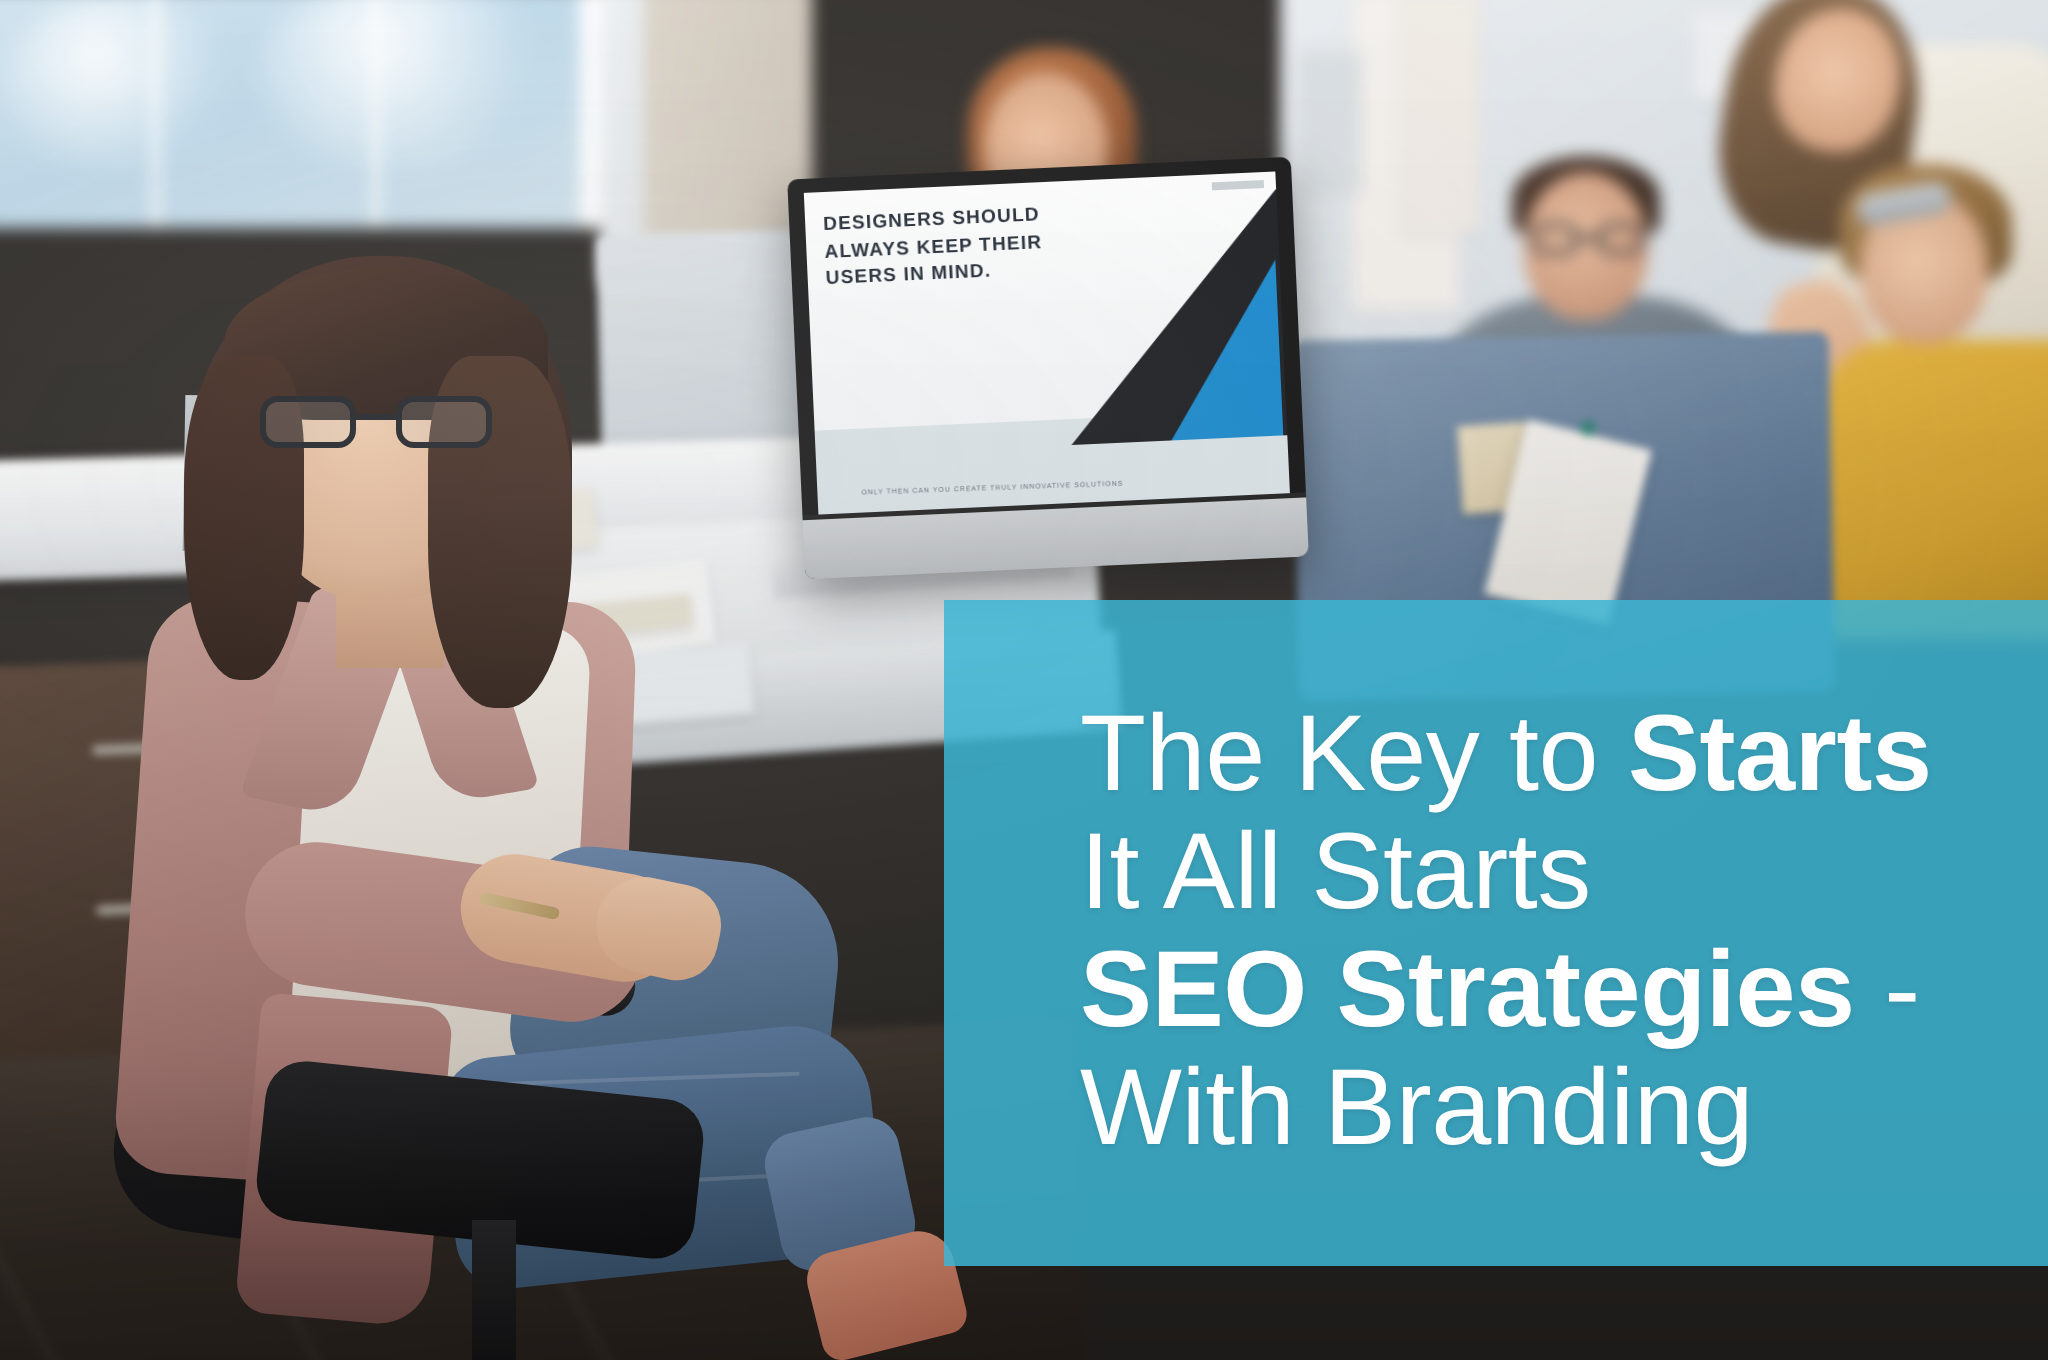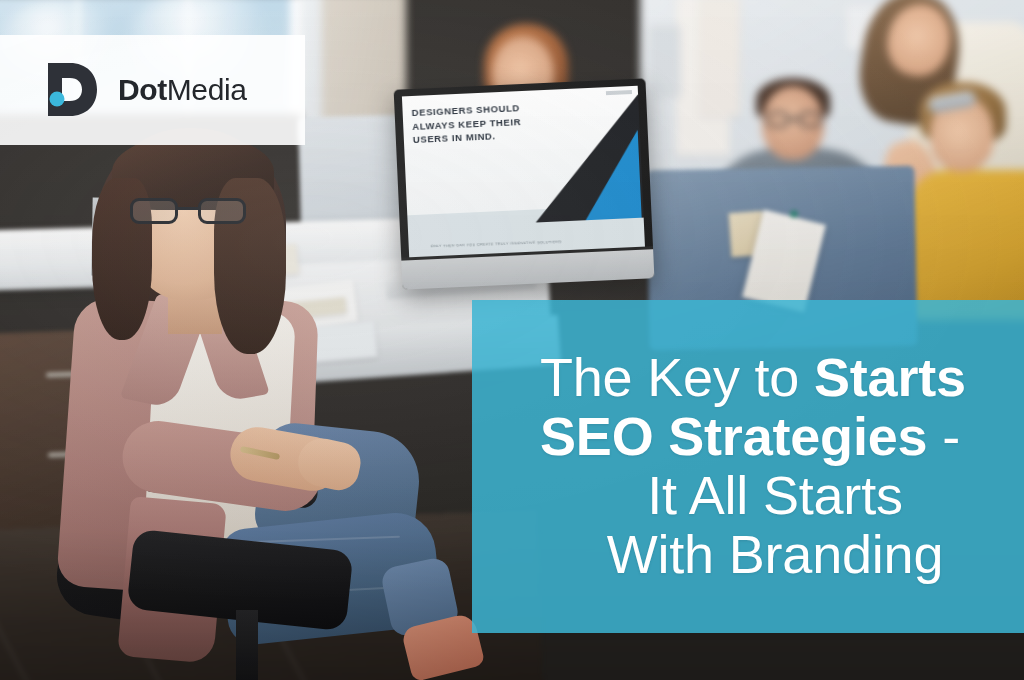--- a/index.html
+++ b/index.html
@@ -457,21 +457,21 @@
   }
   .headline{
     position:absolute; left:540px; top:348px; width:470px;
     color:#ffffff;
     font-size:54px;
     line-height:59px;
     letter-spacing:-.2px;
     text-shadow:0 1px 3px rgba(0,0,0,.10);
   }
   .headline .ln{ display:block; white-space:nowrap; }
-  .headline .light{ font-weight:300;text-align:center; }
+  .headline .light{ font-weight:300; }
   .headline .bold{ font-weight:700; }
 </style>
 </head>
 <body>
 
 <div class="stage">
 
   <div class="photo">
 
     <div class="blurlayer-strong">
@@ -609,35 +609,23 @@
       <div class="f-bracelet"></div>
       <div class="f-hand"></div>
 
       <div class="chair-seat"></div>
       <div class="chair-post"></div>
     </div>
 
     <div class="grade"></div>
   </div>
 
-  <div class="logo-bar">
-    <div class="logo-mark">
-      <svg viewBox="0 0 62 62" width="62" height="62" aria-hidden="true">
-        <path d="M6 4 H28 C44 4 55 14.5 55 30.5 C55 46.5 44 57 28 57 H20 V42 H28
-                 C35.5 42 40 37.5 40 30.5 C40 23.5 35.5 19 28 19 H20 V57 H6 Z" fill="#2E3138"></path>
-        <circle cx="15" cy="40" r="7.5" fill="#3BB8DC"></circle>
-      </svg>
-    </div>
-    <div class="logo-word">
-      <span class="b">Dot</span><span class="r">Media</span>
-    </div>
-  </div>
 
   <div class="teal"></div>
 
   <div class="headline">
     <span class="ln"><span class="light">The Key to </span><span class="bold">Starts</span></span>
+    <span class="ln light">It All Starts</span>
     <span class="ln"><span class="bold">SEO Strategies</span><span class="light"> -</span></span>
-    <span class="ln light">It All Starts</span>
     <span class="ln light">With Branding</span>
   </div>
 
 </div>
 
 </body></html>

